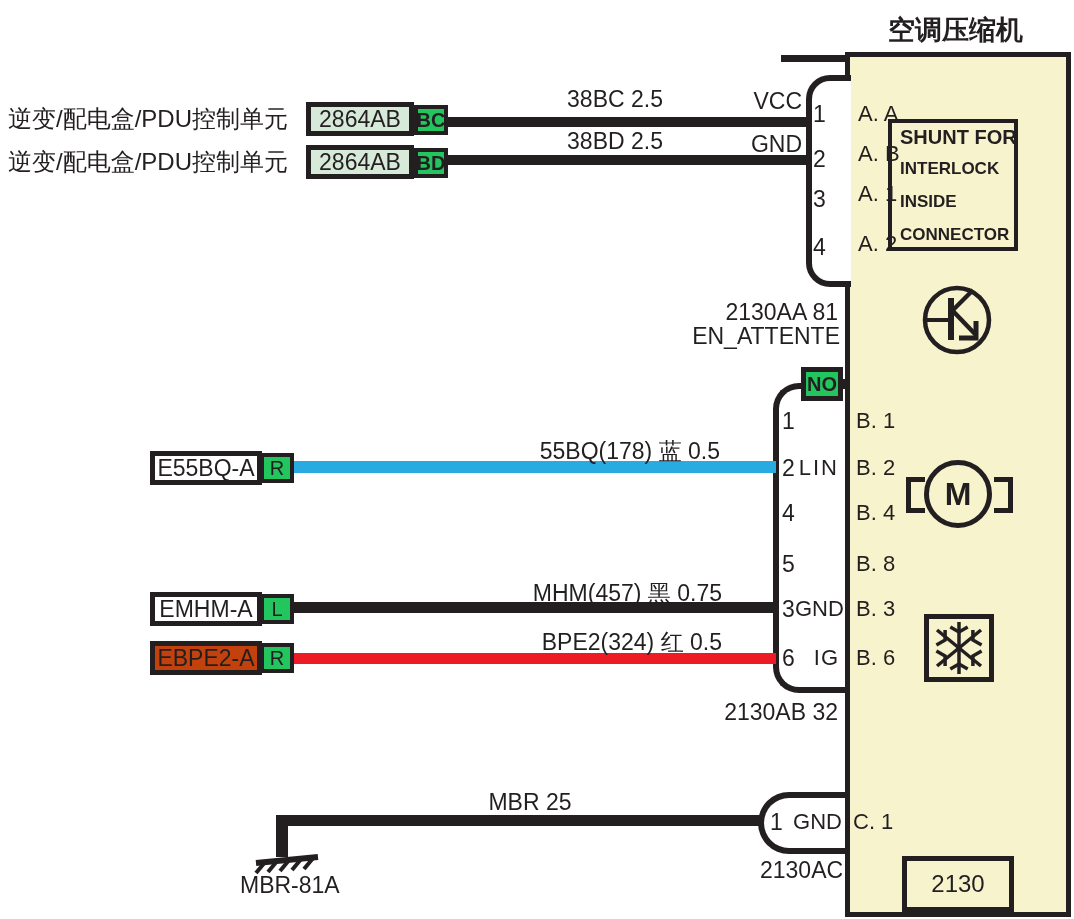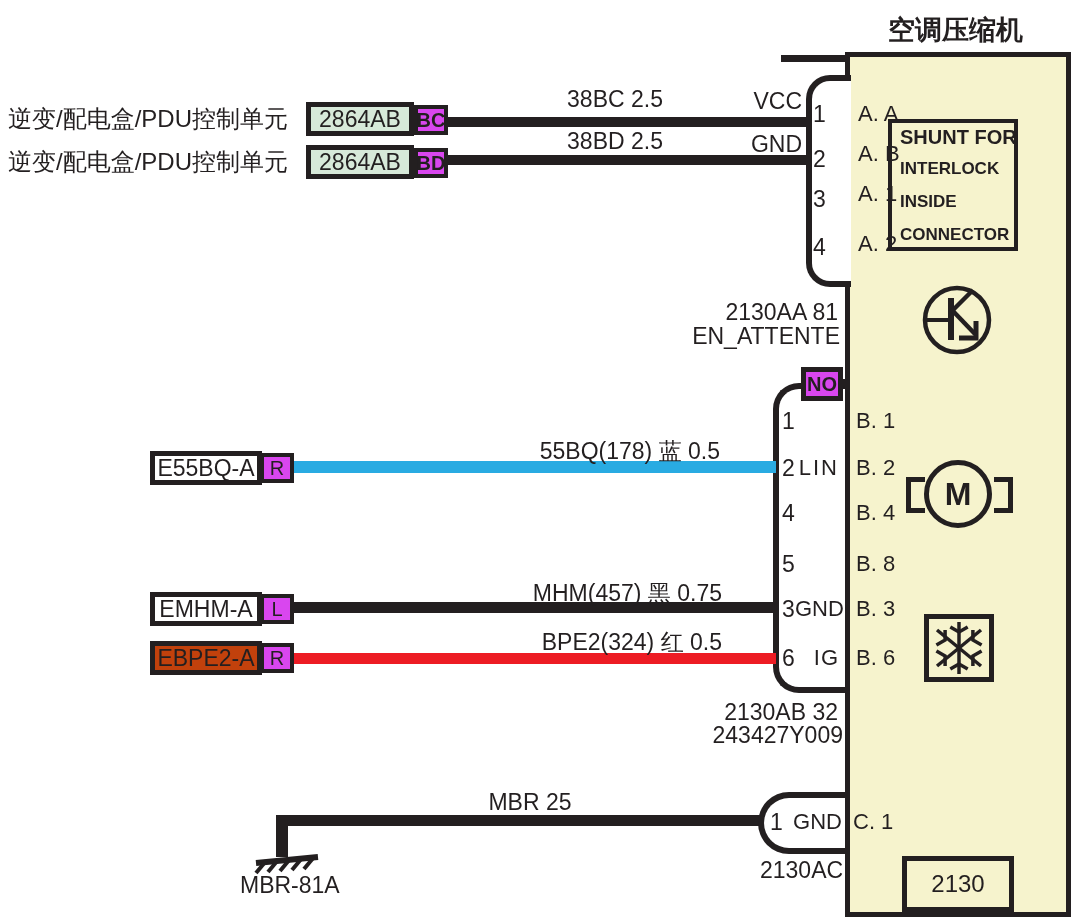--- a/index.html
+++ b/index.html
@@ -4,21 +4,21 @@
 <style>
   html,body{margin:0;padding:0;background:#ffffff;}
   #canvas{position:relative;width:1074px;height:919px;background:#ffffff;overflow:hidden;
           font-family:"Liberation Sans","DejaVu Sans",sans-serif;color:#231f20;}
   .t{position:absolute;white-space:nowrap;color:#231f20;}
   .bold{font-weight:bold;}
   .ctr{text-align:center;}
   .rgt{text-align:right;}
   .wire{position:absolute;}
   .codebox{position:absolute;border:5px solid #231f20;display:flex;align-items:center;justify-content:center;}
-  .pinbox{position:absolute;border:4px solid #231f20;background:#d946ef;display:flex;align-items:center;justify-content:center;}
+  .pinbox{position:absolute;border:4px solid #231f20;background:#22c55e;display:flex;align-items:center;justify-content:center;}
   .conn{position:absolute;background:#ffffff;border:6px solid #231f20;border-right:none;}
   svg{position:absolute;display:block;}
 </style>
 </head>
 <body>
 
 <div id="canvas">
 
   <div class="t bold ctr" style="left:845px;top:12px;width:221px;font-size:27px;">空调压缩机</div>
 
@@ -98,21 +98,20 @@
   <div class="t rgt" style="left:795px;top:645px;width:44px;font-size:22px;letter-spacing:1px;">IG</div>
 
   <div class="t" style="left:856px;top:408px;font-size:22px;">B. 1</div>
   <div class="t" style="left:856px;top:455px;font-size:22px;">B. 2</div>
   <div class="t" style="left:856px;top:500px;font-size:22px;">B. 4</div>
   <div class="t" style="left:856px;top:551px;font-size:22px;">B. 8</div>
   <div class="t" style="left:856px;top:596px;font-size:22px;">B. 3</div>
   <div class="t" style="left:856px;top:645px;font-size:22px;">B. 6</div>
 
   <div class="t rgt" style="left:688px;top:699px;width:150px;font-size:23px;">2130AB 32</div>
-  <div class="t rgt" style="left:688px;top:722px;width:155px;font-size:23px;">243427Y009</div>
 
   <div class="codebox" style="left:150px;top:451px;width:102px;height:24px;background:#fff;">
     <span style="font-size:23px;">E55BQ-A</span>
   </div>
   <div class="pinbox" style="left:260px;top:453px;width:26px;height:22px;">
     <span style="font-size:20px;">R</span>
   </div>
   <div class="wire" style="left: 294px; top: 461px; width: 482px; height: 12px; background: rgb(41, 171, 226);"></div>
   <div class="t rgt" style="left:420px;top:436px;width:300px;font-size:23px;">55BQ(178) 蓝 0.5</div>
 

